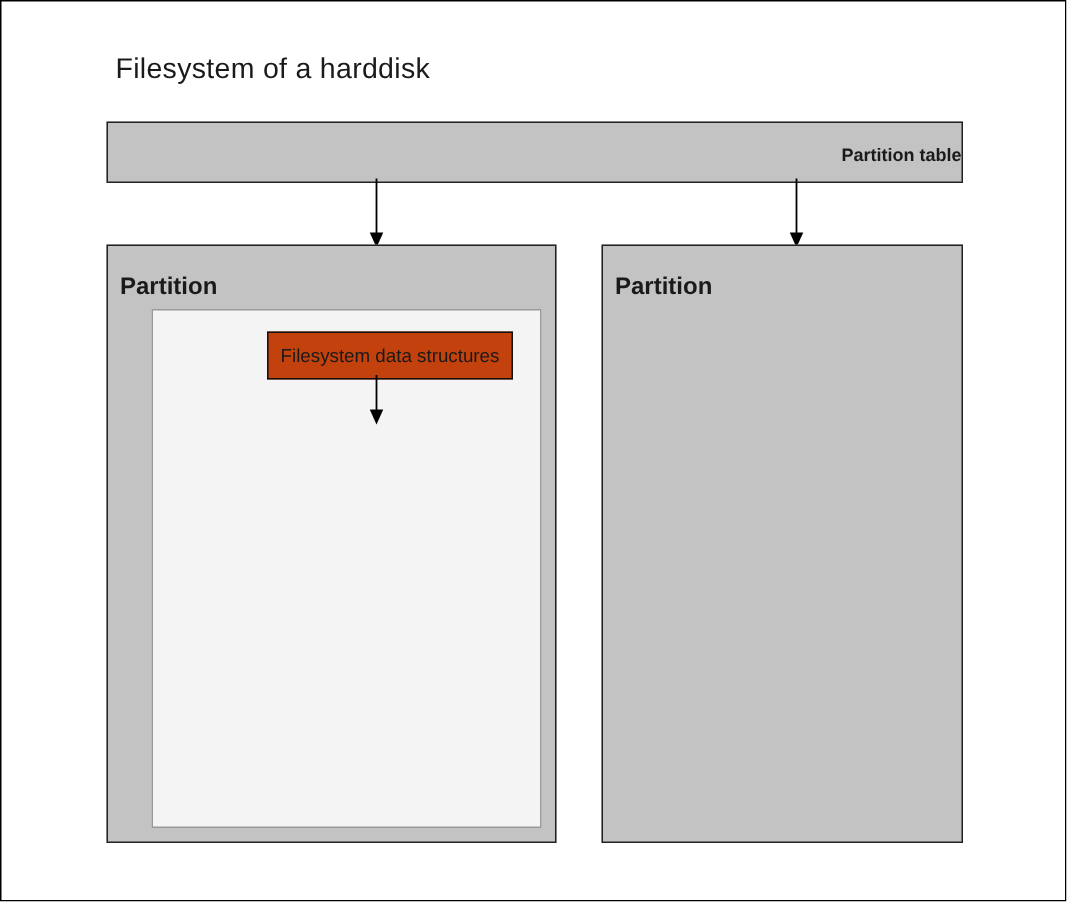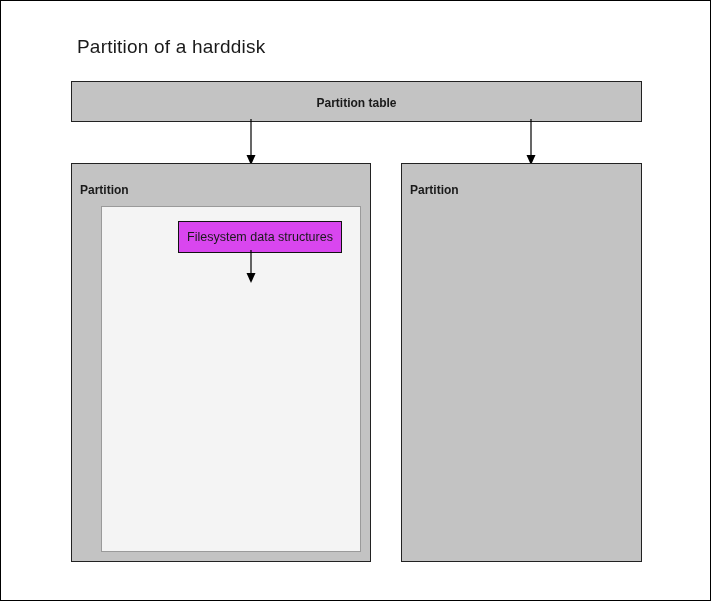--- a/index.html
+++ b/index.html
@@ -41,57 +41,57 @@
   }
   .box-gray {
     background: #c3c3c3;
     border: 1px solid #222222;
   }
   .box-light {
     background: #f4f4f4;
     border: 1px solid #9a9a9a;
   }
   .box-white {
-    background: #d946ef;
+    background: #c2410c;
     border: 1px solid #111111;
   }
 
   
   .label-center {
     position: absolute;
     left: 0;
     right: 0;
     text-align: center;
     font-size: 12px;
     font-weight: bold;
     color: #1a1a1a;
   }
   .label-topleft {
     position: absolute;
-    font-size: 12px;
+    font-size: 16px;
     font-weight: bold;
     color: #1a1a1a;
     white-space: nowrap;
   }
   .label-plain {
     position: absolute;
     font-size: 12.5px;
     font-weight: 400;
     color: #1a1a1a;
     white-space: nowrap;
   }
 
   
   #partition-table {
     left: 70px;
     top: 80px;
     width: 571px;
     height: 41px;
   }
-  #partition-table .label-center { top: 14px; }
+  #partition-table .label-center { top: 14px; text-align: right; }
 
   
   #partition-left {
     left: 70px;
     top: 162px;
     width: 300px;
     height: 399px;
   }
   #partition-left .label-topleft { left: 8px; top: 19px; }
 
@@ -162,21 +162,21 @@
     top: 249px;
     width: 40px;
     height: 36px;
   }
 </style>
 </head>
 <body>
 
 <div id="canvas">
 
-  <div class="diagram-title">Partition of a harddisk</div>
+  <div class="diagram-title">Filesystem of a harddisk</div>
 
   <div class="box box-gray" id="partition-table">
     <span class="label-center">Partition table</span>
   </div>
 
   <svg class="connector" id="arrow-table-to-left" viewBox="0 0 40 48">
     <line x1="20" y1="0" x2="20" y2="39"></line>
     <polygon points="20,46 15.5,36 24.5,36"></polygon>
   </svg>
 

